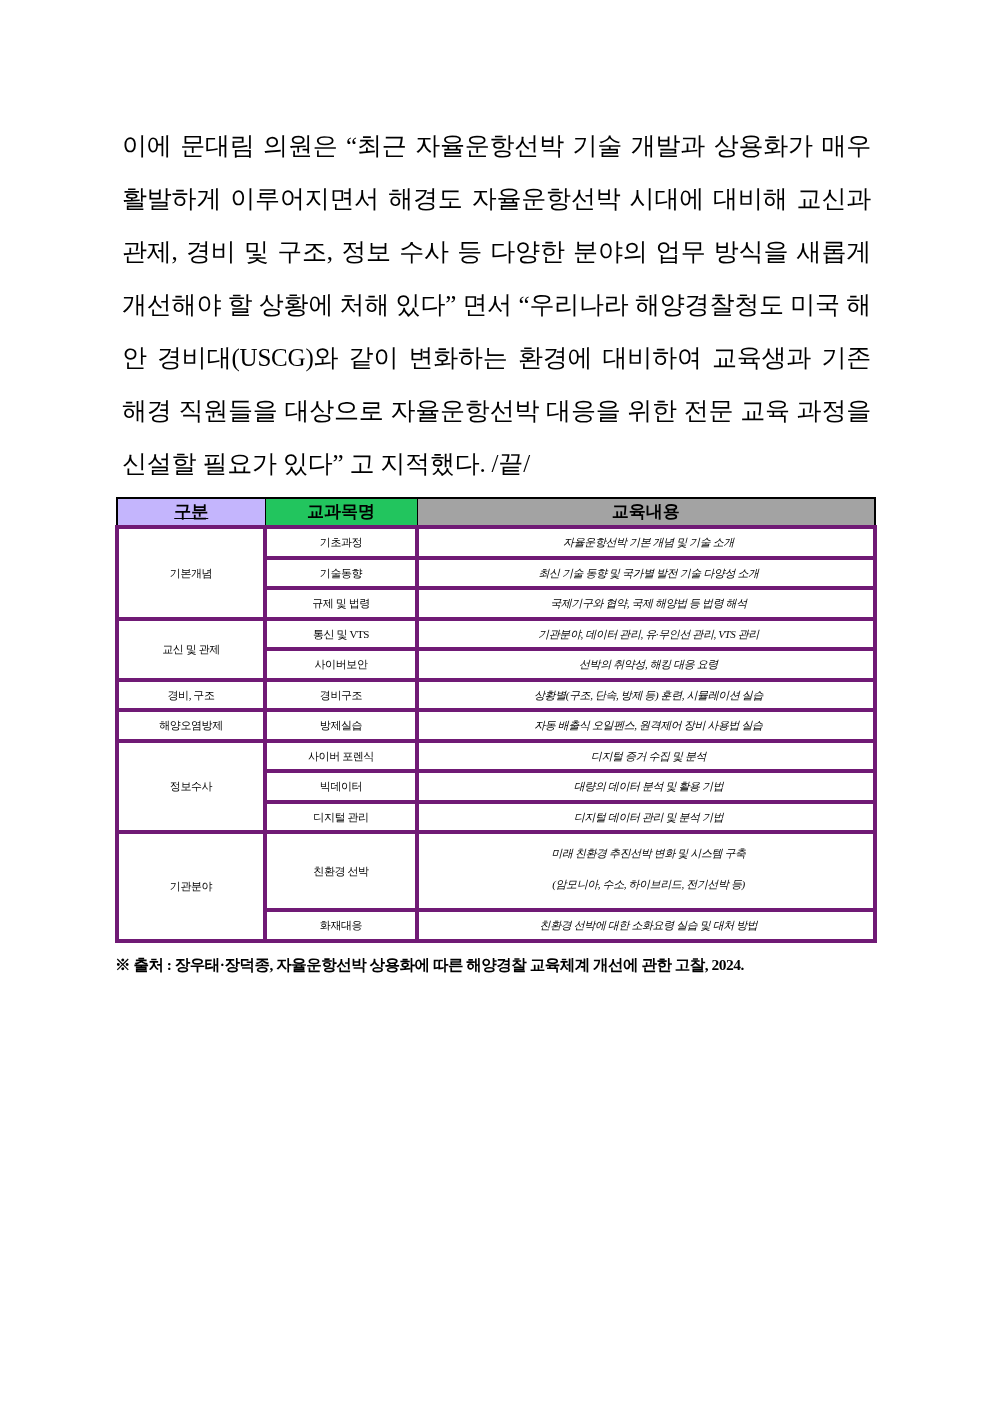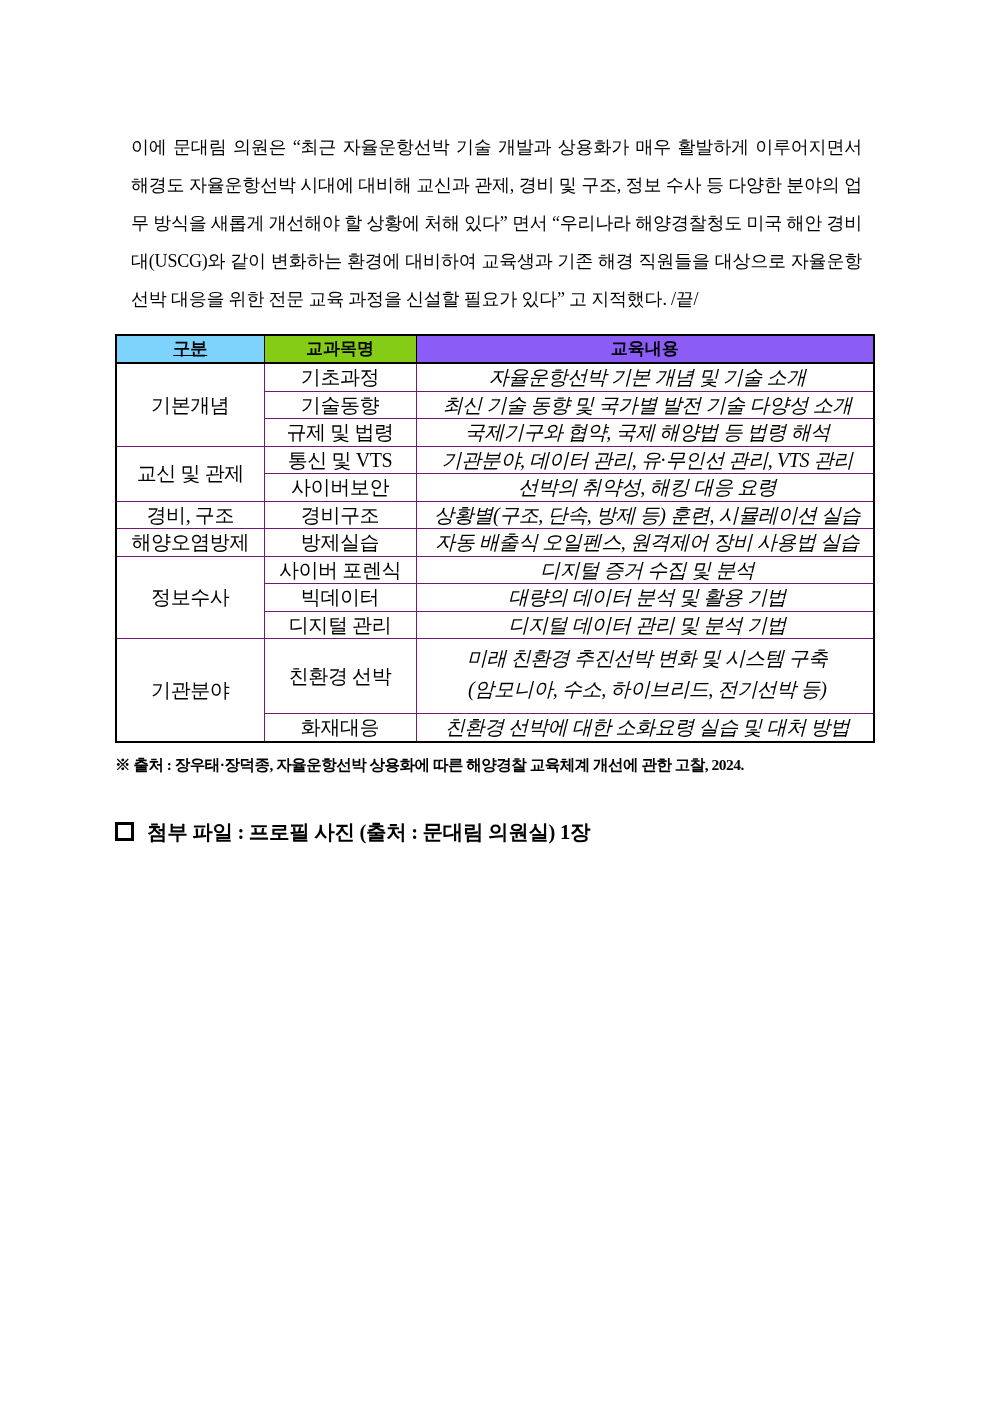--- a/index.html
+++ b/index.html
@@ -14,23 +14,23 @@
     color: #000000;
     overflow: hidden;
   }
   .page {
     box-sizing: border-box;
     width: 992px;
     height: 1403px;
     padding: 112px 114px 0 115px;
   }
   .body-paragraph {
-    margin: 16px;
-    font-size: 18px;
-    line-height: 38px;
+    margin: 7px;
+    font-size: 25px;
+    line-height: 53px;
     text-align: justify;
     letter-spacing: -0.2px;
   }
   .table-title {
     margin: 26px 0 8px 0;
     text-align: center;
     font-weight: bold;
     font-size: 19px;
     letter-spacing: -0.6px;
   }
@@ -46,22 +46,22 @@
   table.edu th {
     border: 1px solid #000;
     border-bottom: 2px solid #000;
     font-size: 17px;
     font-weight: bold;
     line-height: 24px;
     padding: 1px 4px;
     text-align: center;
   }
   table.edu td {
-    border: 1px solid #701a75;
-    font-size: 20px;
+    border: 4px solid #701a75;
+    font-size: 11px;
     line-height: 24.5px;
     padding: 1px 6px;
     letter-spacing: -0.4px;
   }
   table.edu td.cat  { text-align: center; }
   table.edu td.subj { text-align: center; }
   table.edu td.content { text-align: center; padding-left: 11px; white-space: pre-line; font-style: italic; }
   table.edu td.content.multiline { line-height: 31px; padding-top: 4px; padding-bottom: 8px; margin-top: 27px; }
   .source-note {
     margin: 12px 0 0 0;
@@ -95,23 +95,23 @@
 
 
   <table class="edu">
     <colgroup>
       <col class="c1">
         <col class="c2">
         <col class="c3">
     </colgroup>
   <thead>
         <tr>
-          <th style="background: #7dd3fc; text-decoration: underline;">구분</th>
-          <th style="background: #84cc16;">교과목명</th>
-          <th style="background: #8b5cf6;">교육내용</th>
+          <th style="background: #c4b5fd; text-decoration: underline;">구분</th>
+          <th style="background: #22c55e;">교과목명</th>
+          <th style="background: #a3a3a3;">교육내용</th>
         </tr>
       </thead>
       <tbody>
         <tr>
           <td rowspan="3" class="cat">기본개념</td>
           <td class="subj">기초과정</td>
           <td class="content">자율운항선박 기본 개념 및 기술 소개</td>
         </tr>
         <tr>
           <td class="subj">기술동향</td>
@@ -161,18 +161,14 @@
         </tr>
         <tr>
           <td class="subj">화재대응</td>
           <td class="content">친환경 선박에 대한 소화요령 실습 및 대처 방법</td>
         </tr>
       </tbody>
     </table>
 
   <p class="source-note">※ 출처 : 장우태·장덕종, 자율운항선박 상용화에 따른 해양경찰 교육체계 개선에 관한 고찰, 2024.</p>
 
-  <p class="attachment-line">
-    <span class="square-bullet"></span>
-    <span>첨부 파일 : 프로필 사진 (출처 : 문대림 의원실) 1장</span>
-  </p>
 
 </div>
 
 </body></html>

